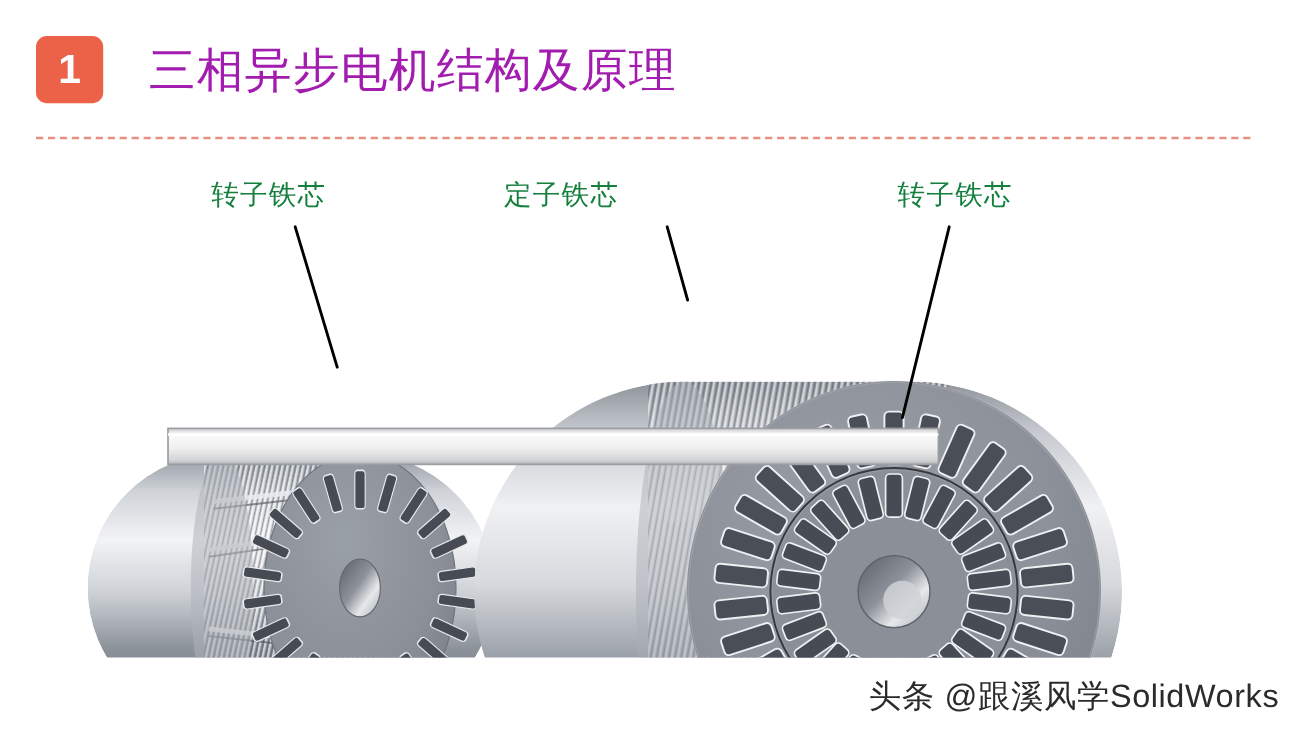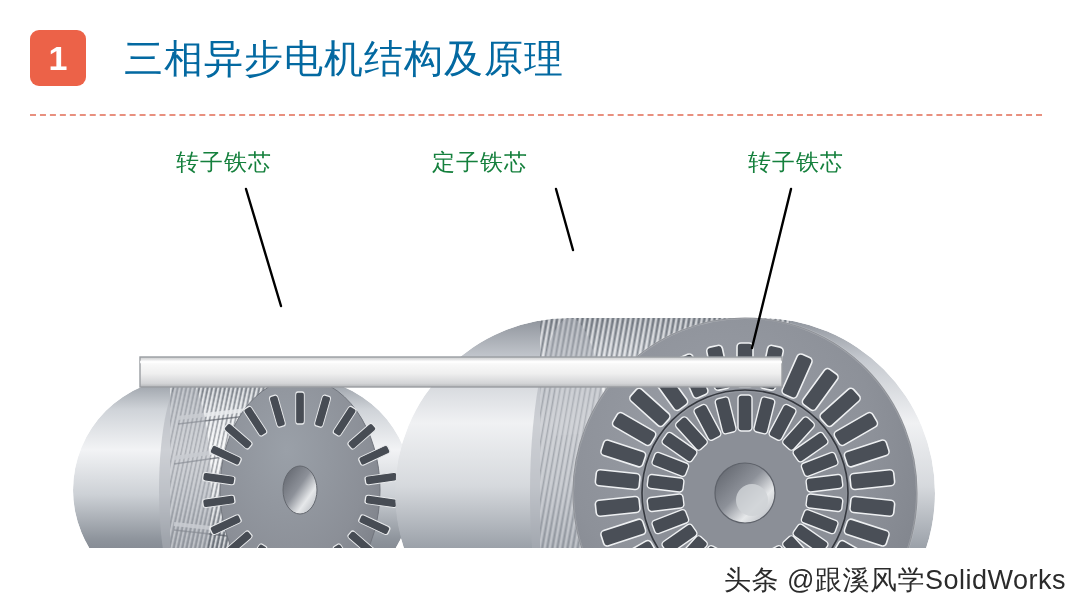--- a/index.html
+++ b/index.html
@@ -44,21 +44,21 @@
     letter-spacing: 0;
   }
   #page-title {
     position: absolute;
     left: 124px;
     top: 30px;
     height: 58px;
     display: flex;
     align-items: center;
     font-size: 39px;
-    color: #0369a1;
+    color: #a21caf;
     letter-spacing: 1px;
     white-space: nowrap;
     font-weight: normal;
   }
   #title-divider {
     position: absolute;
     left: 30px;
     top: 114px;
     width: 1012px;
     height: 0;
@@ -80,21 +80,21 @@
   
   .callout {
     position: absolute;
     font-size: 23px;
     color: #15803d;
     white-space: nowrap;
     letter-spacing: 1px;
     font-weight: normal;
   }
   #callout-rotor-left  { left: 176px; top: 147px; }
-  #callout-stator      { left: 432px; top: 147px; font-family: Liberation Mono, monospace; }
+  #callout-stator      { left: 420px; top: 147px; font-family: Liberation Mono, monospace; }
   #callout-rotor-right { left: 748px; top: 147px; }
 
   
   #watermark {
     position: absolute;
     right: 14px;
     bottom: 10px;
     font-size: 27px;
     color: #2b2b2b;
     white-space: nowrap;

